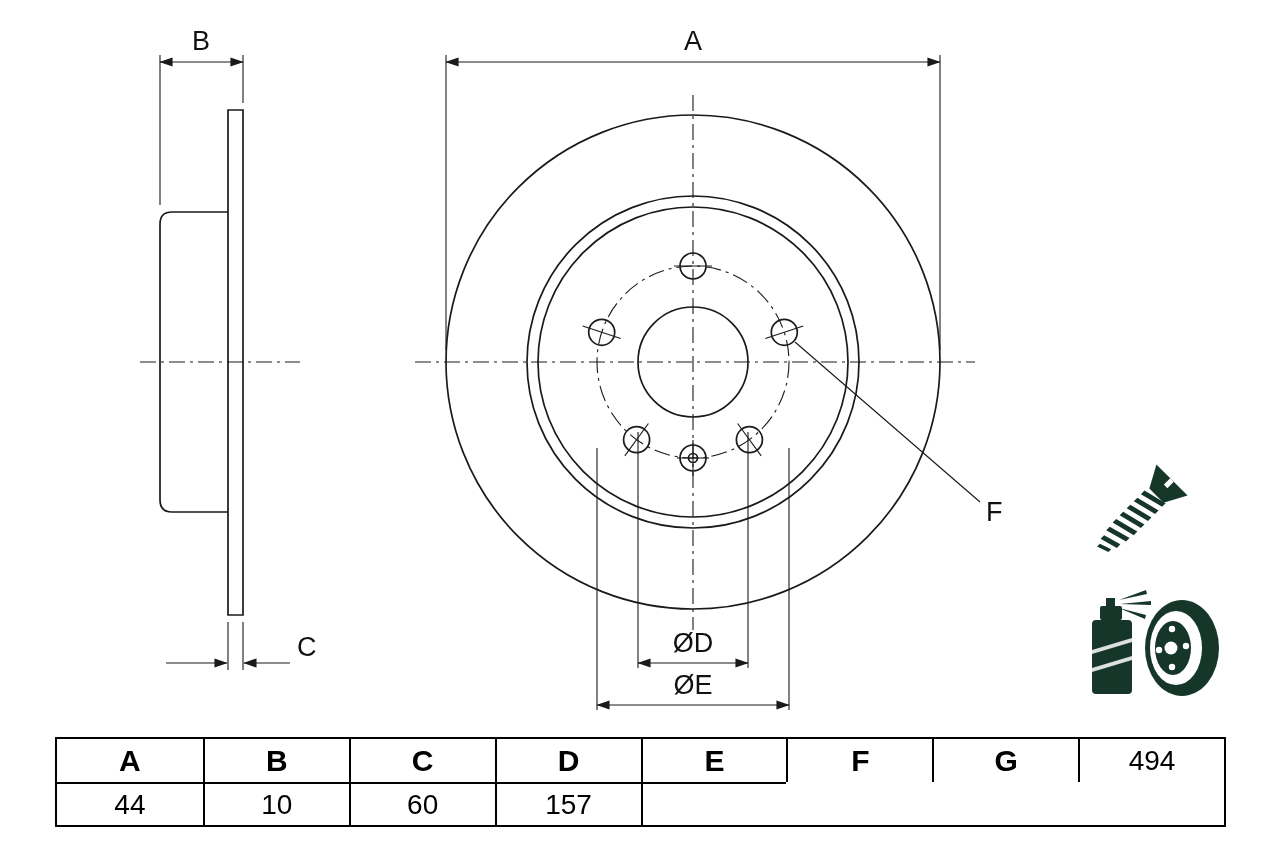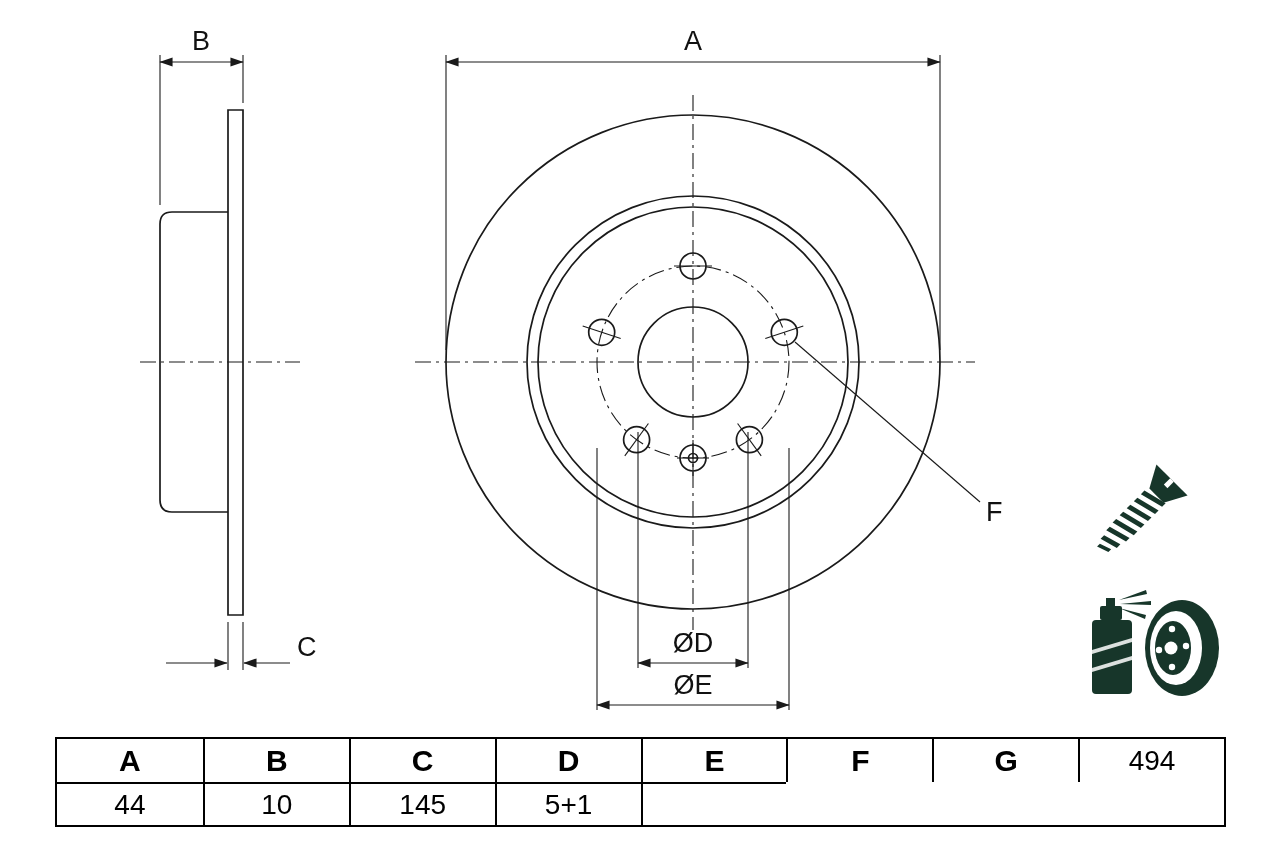--- a/index.html
+++ b/index.html
@@ -145,16 +145,16 @@
   <div class="cell head">B</div>
   <div class="cell head">C</div>
   <div class="cell head">D</div>
   <div class="cell head">E</div>
   <div class="cell head">F</div>
   <div class="cell head">G</div>
 
   <div class="cell val">494</div>
   <div class="cell val">44</div>
   <div class="cell val">10</div>
-  <div class="cell val">145</div>
-  <div class="cell val">5+1</div>
+  <div class="cell val">60</div>
+  <div class="cell val">157</div>
   <div class="cell val"></div>
 </div>
 
 </body></html>

